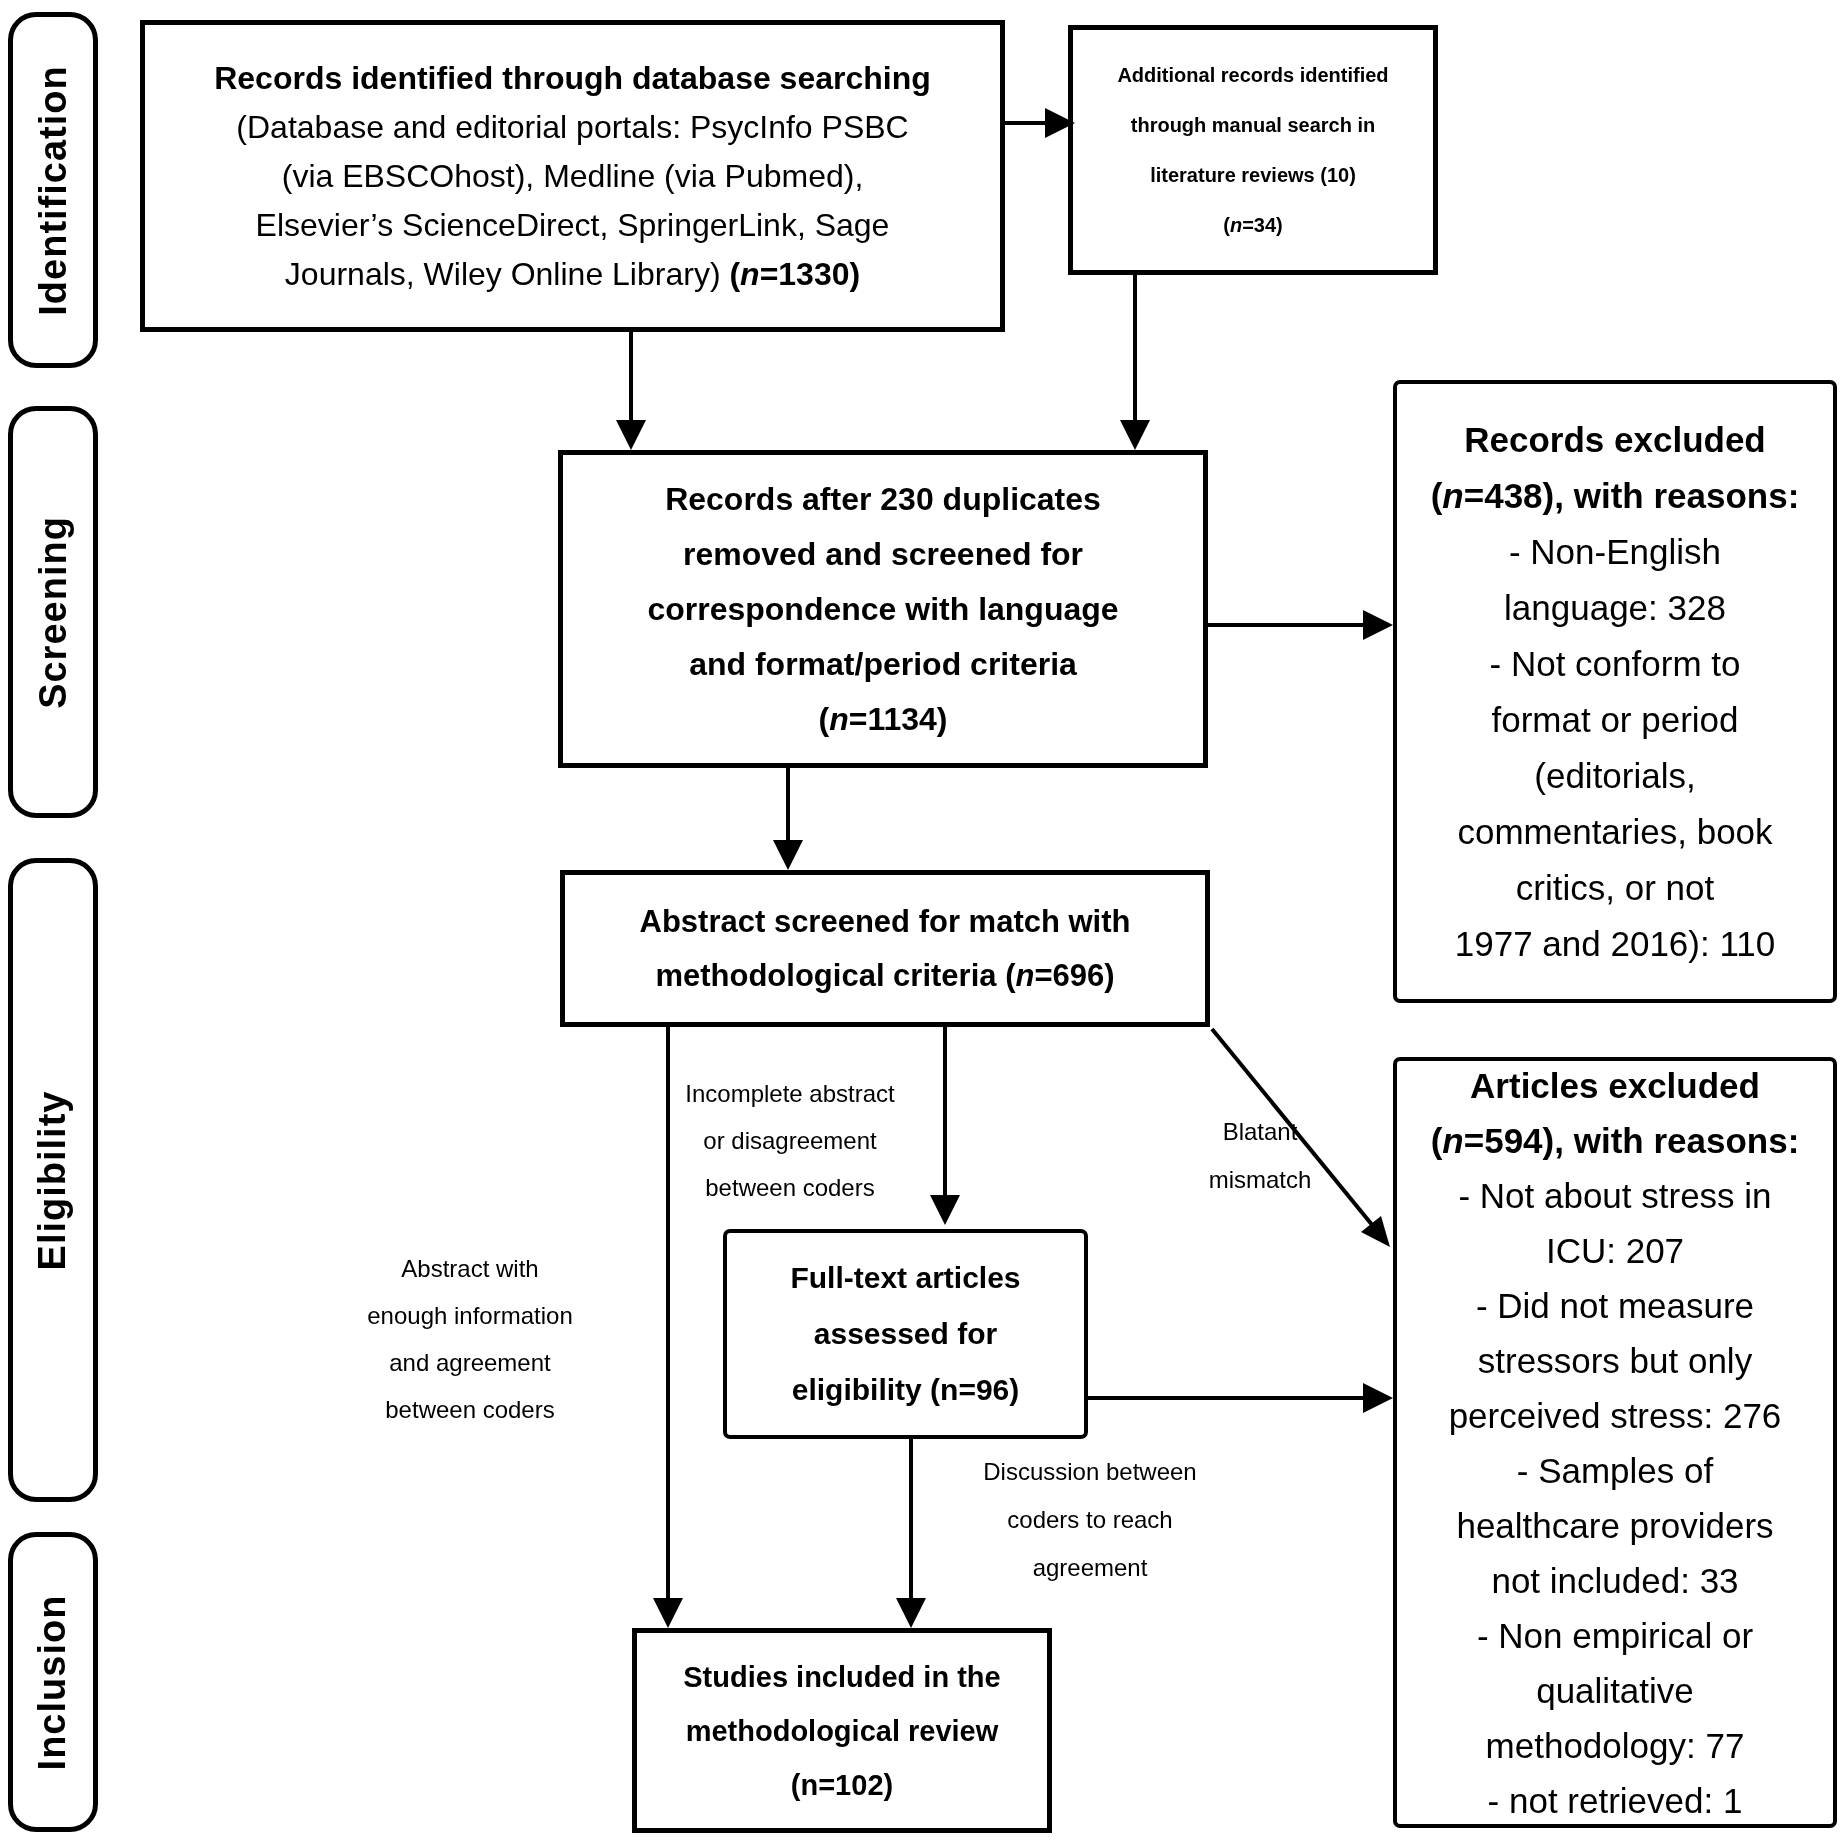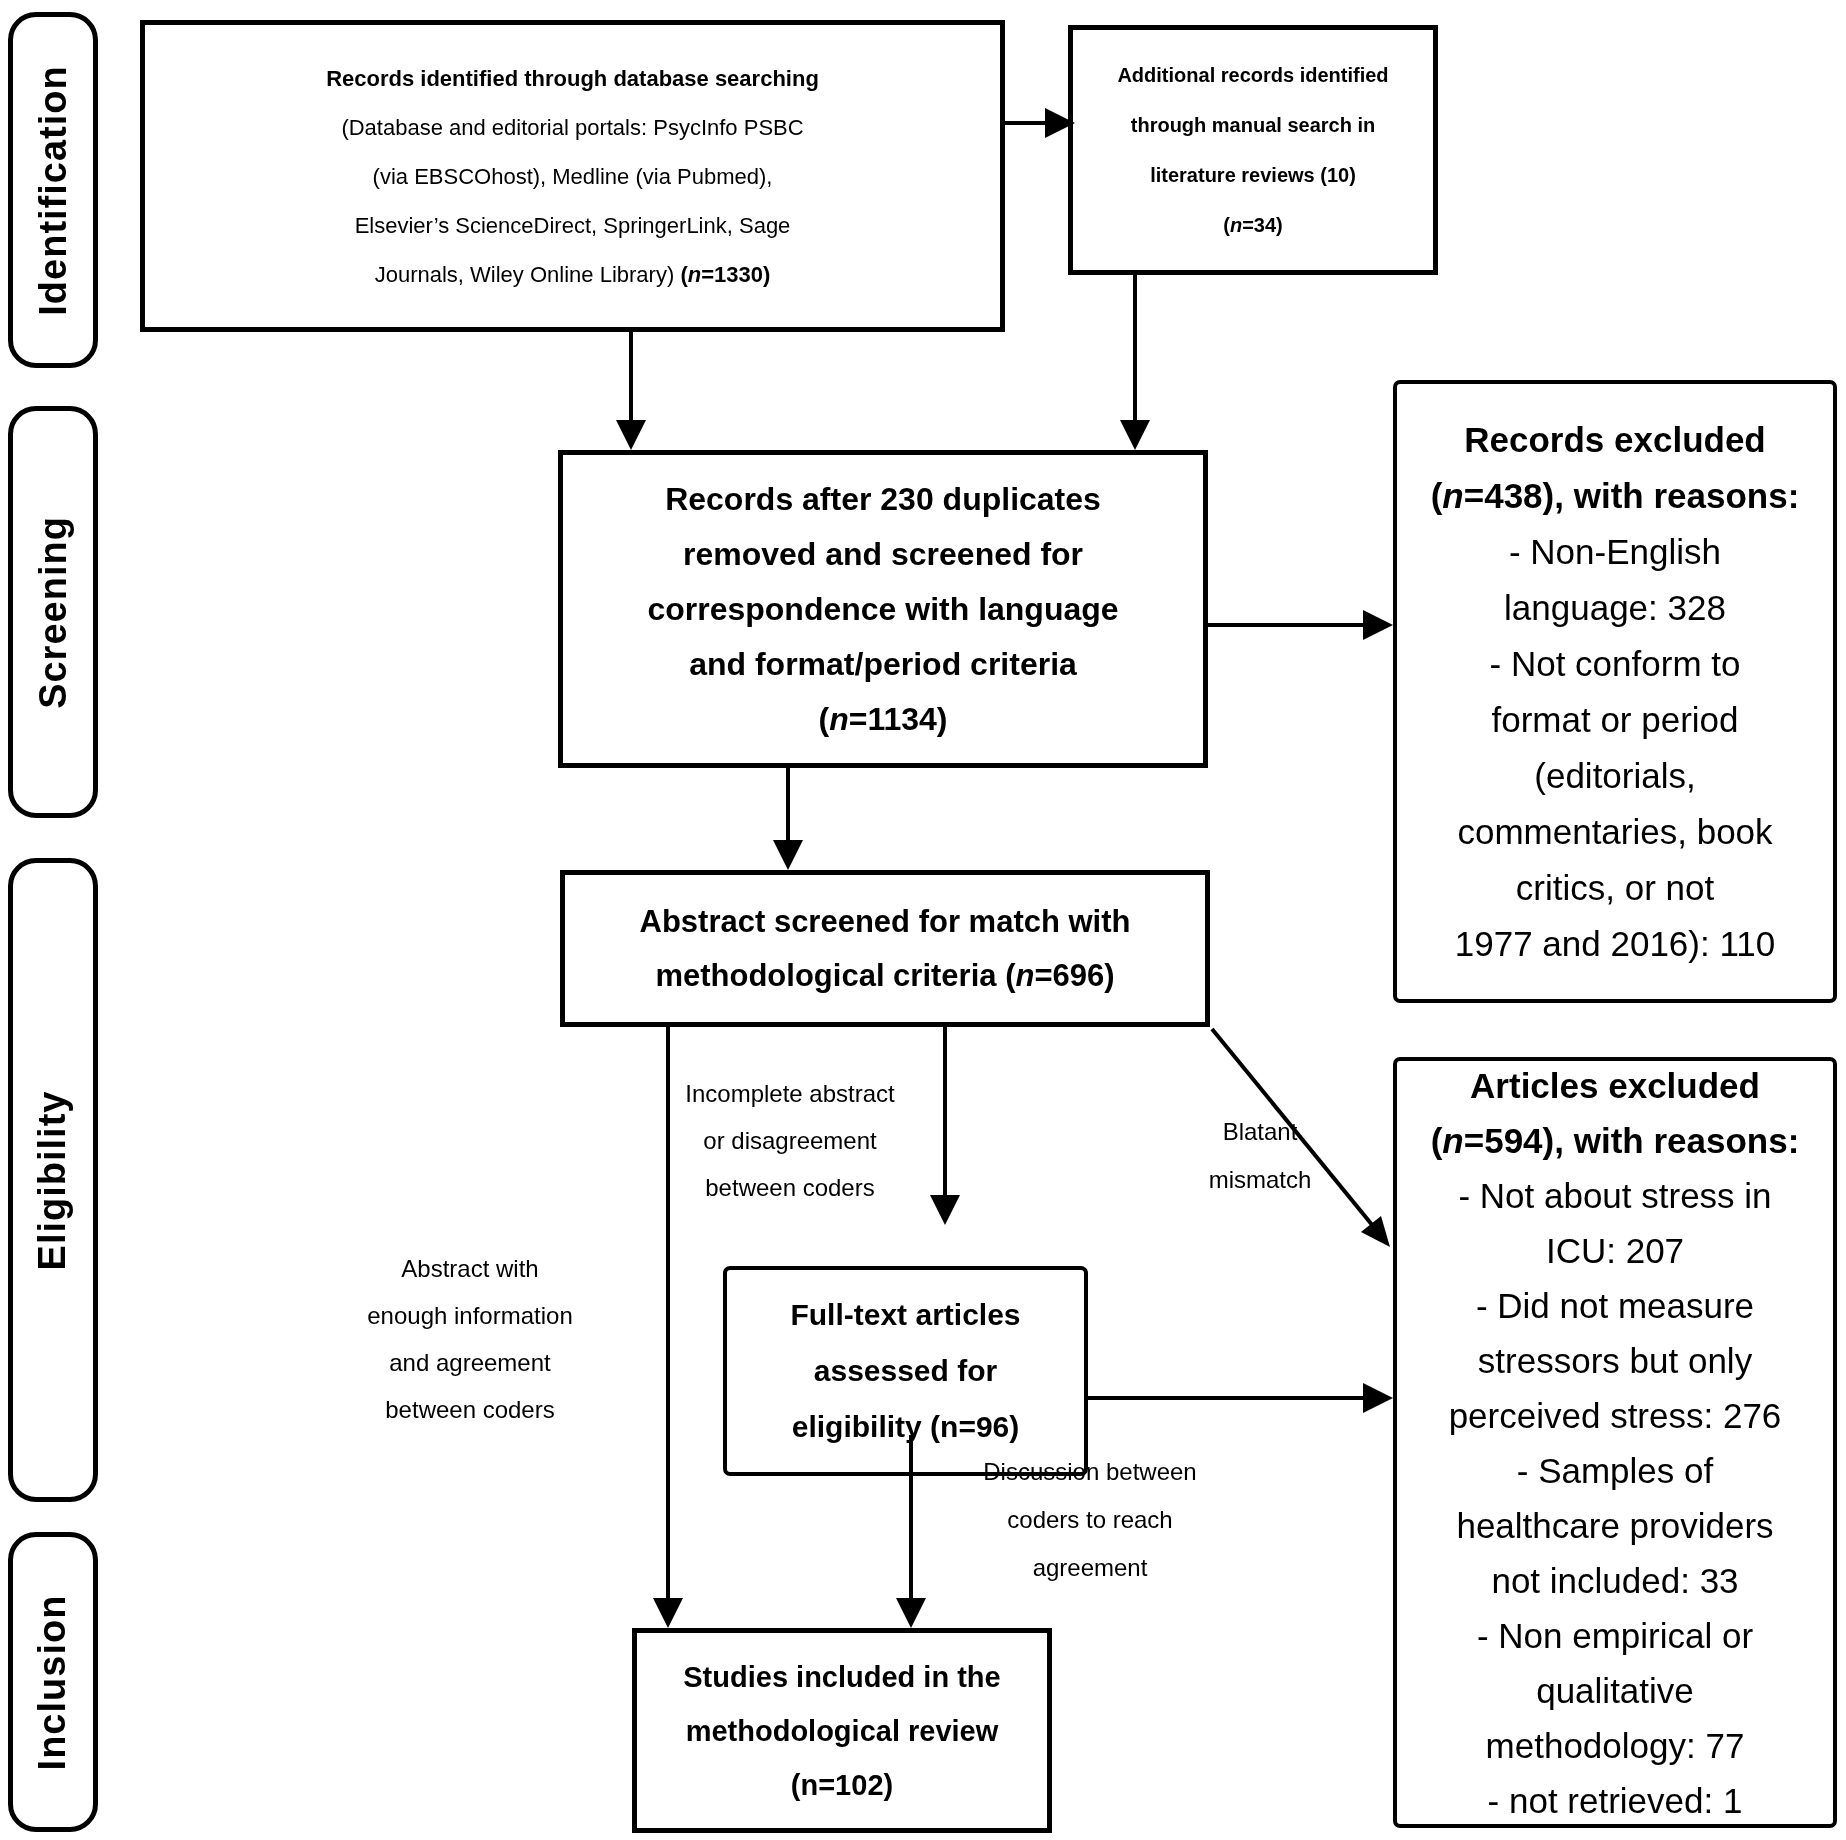--- a/index.html
+++ b/index.html
@@ -41,21 +41,21 @@
     display:flex;
     flex-direction:column;
     align-items:center;
     justify-content:center;
     text-align:center;
   }
   .fbox .ln{white-space:nowrap;}
   .b{font-weight:bold;}
   .i{font-style:italic;}
   
-  #box-identified .ln{font-size:22px;line-height:49px;}
+  #box-identified .ln{font-size:32px;line-height:49px;}
   #box-additional .ln{font-size:20px;line-height:50px;font-weight:bold;}
   #box-after-duplicates .ln{font-size:32px;line-height:55px;font-weight:bold;}
   #box-records-excluded .ln{font-size:35px;line-height:56px;}
   #box-abstract-screened .ln{font-size:31px;line-height:54px;font-weight:bold;}
   #box-fulltext .ln{font-size:30px;line-height:56px;font-weight:bold;}
   #box-articles-excluded .ln{font-size:35px;line-height:55px;}
   #box-included .ln{font-size:29px;line-height:54px;font-weight:bold;}
   .excl{border-width:4px;border-radius:7px;}
   
   .elabel{
@@ -135,21 +135,21 @@
       <div class="ln"><span>commentaries, book</span></div>
       <div class="ln"><span>critics, or not</span></div>
       <div class="ln"><span>1977 and 2016): 110</span></div>
     </div>
 
   <div id="box-abstract-screened" class="fbox" style="left:560px;top:870px;width:650px;height:157px;">
       <div class="ln"><span class="b">Abstract screened for match with</span></div>
       <div class="ln"><span class="b">methodological criteria (</span><span class="b i">n</span><span class="b">=696)</span></div>
     </div>
 
-  <div id="box-fulltext" class="fbox excl" style="left:723px;top:1266px;width:365px;height:210px;">
+  <div id="box-fulltext" class="fbox excl" style="left:723px;top:1229px;width:365px;height:210px;">
       <div class="ln"><span class="b">Full-text articles</span></div>
       <div class="ln"><span class="b">assessed for</span></div>
       <div class="ln"><span class="b">eligibility (n=96)</span></div>
     </div>
 
   <div id="box-articles-excluded" class="fbox excl" style="left:1393px;top:1057px;width:444px;height:771px;">
       <div class="ln"><span class="b">Articles excluded</span></div>
       <div class="ln"><span class="b">(</span><span class="b i">n</span><span class="b">=594), with reasons:</span></div>
       <div class="ln"><span>- Not about stress in</span></div>
       <div class="ln"><span>ICU: 207</span></div>

